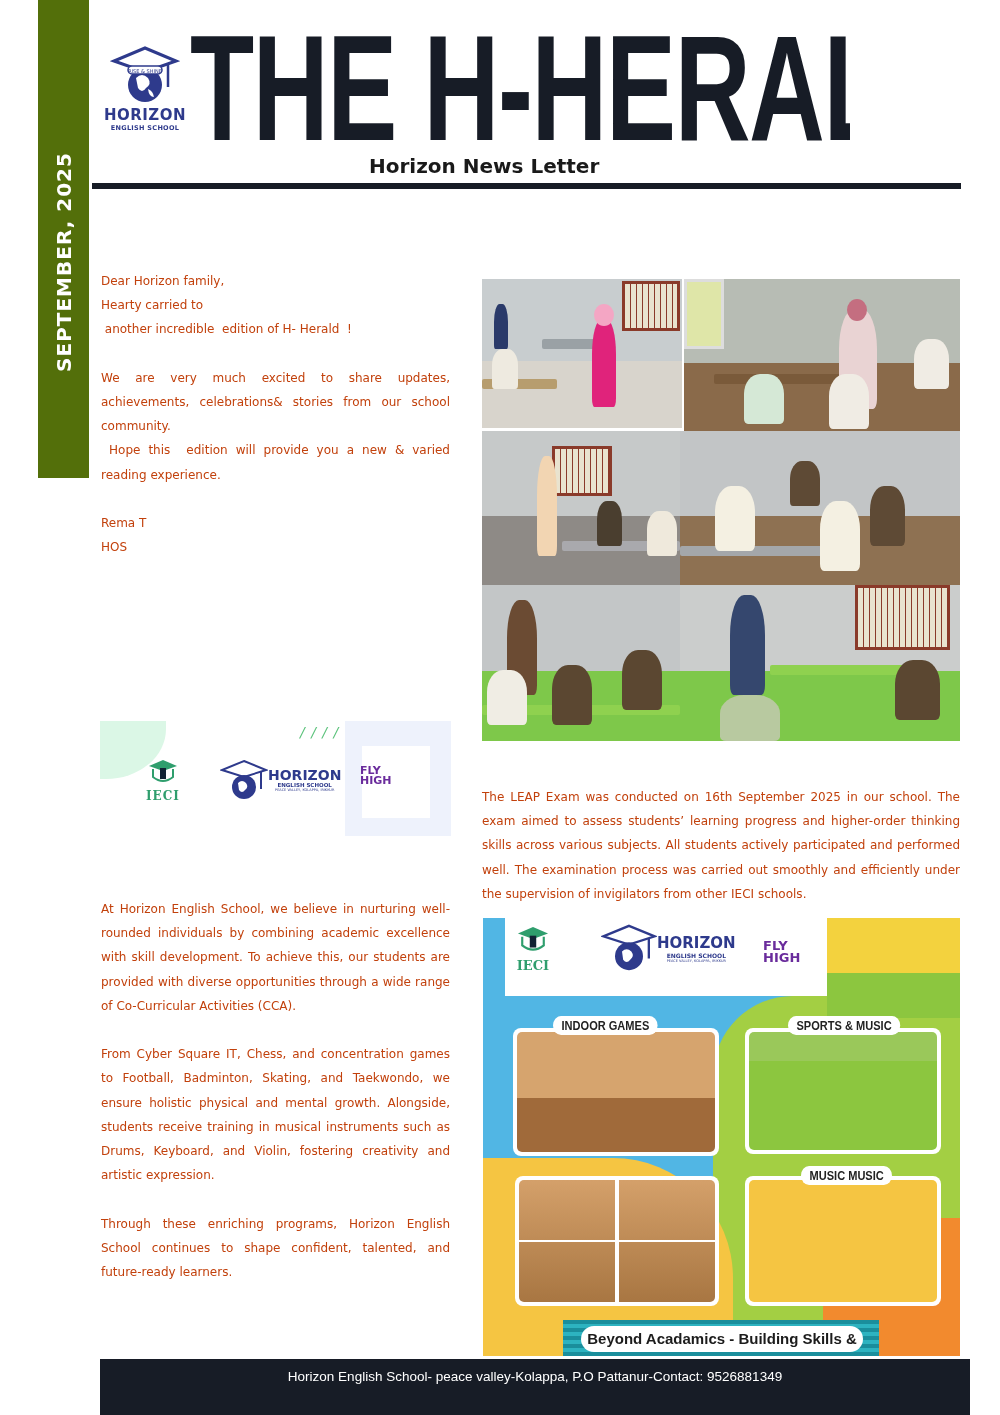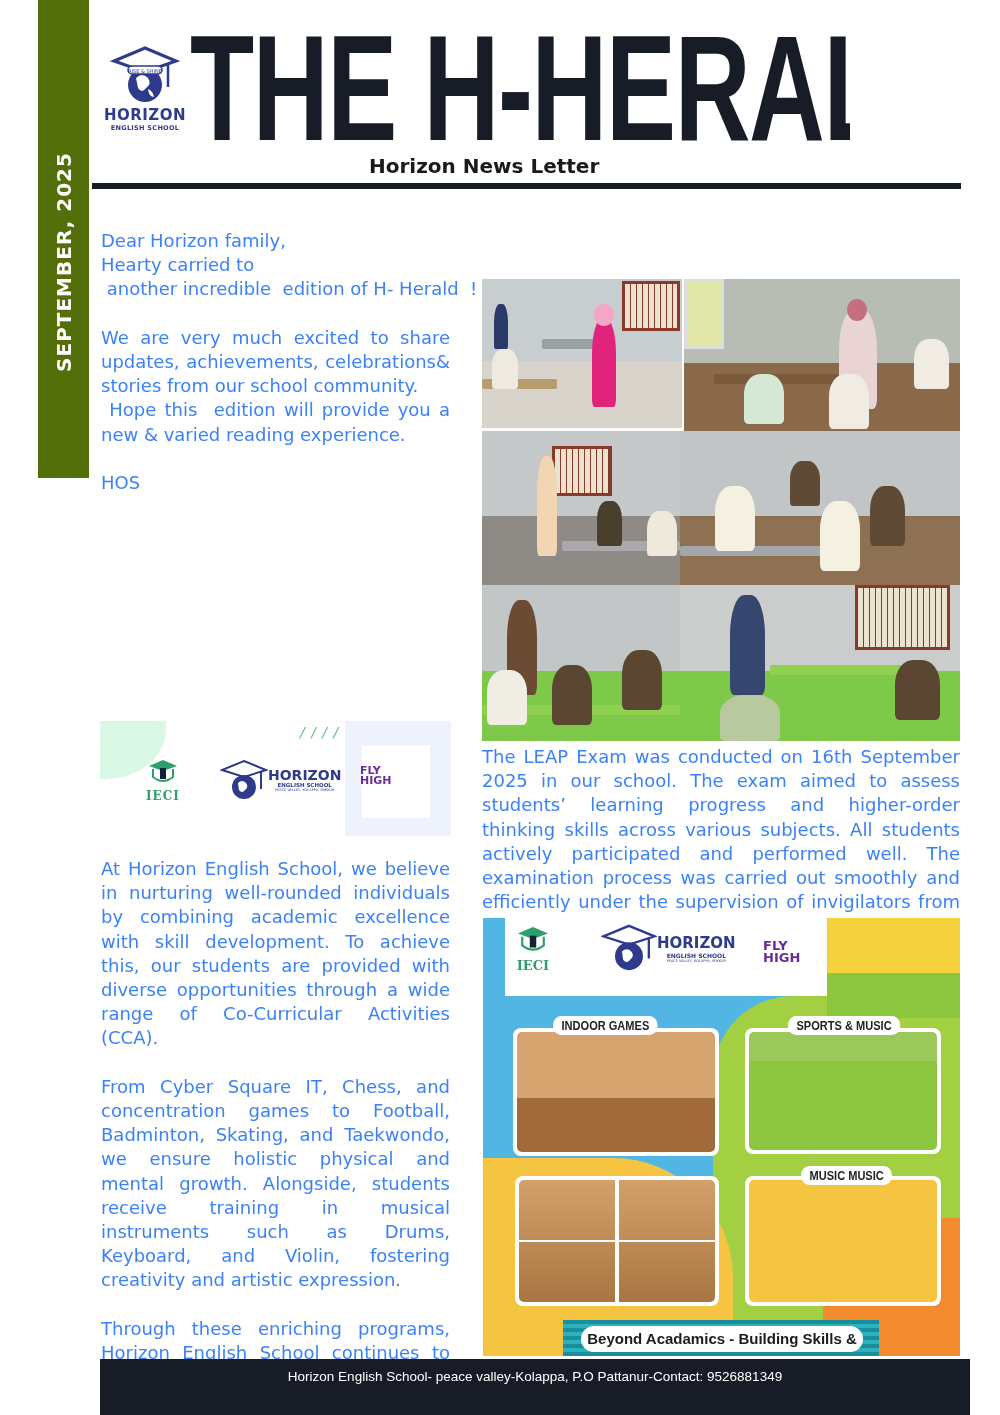--- a/index.html
+++ b/index.html
@@ -15,21 +15,21 @@
   .logo .name { font-size: 15px; font-weight: bold; color: #2e3a8c; letter-spacing: 0.5px; margin-top: 1px; }
   .logo .sub { font-size: 6.5px; font-weight: bold; color: #2e3a8c; letter-spacing: 0.3px; }
 
   .masthead { position: absolute; left: 190px; top: 23px; width: 660px; height: 130px; overflow: hidden; }
   .masthead .title { font-family: "Liberation Sans", sans-serif; font-weight: bold; color: #171c26;
     font-size: 150px; line-height: 130px; letter-spacing: -2px; transform: scaleX(0.7); transform-origin: left top;
     white-space: nowrap; }
   .tagline { position: absolute; left: 369px; top: 154px; font-size: 20px; color: #1a1a1a; font-family: "DejaVu Sans", sans-serif; font-weight: bold; }
   .rule { position: absolute; left: 92px; top: 183px; width: 869px; height: 6px; background: #171c26; }
   .heading { font-weight: bold; font-size: 16px; color: #111; line-height: 20px; }
-  .body-text { font-size: 18px; line-height: 24.2px; color: #3b82f6; text-align: justify; }
+  .body-text { font-size: 12px; line-height: 24.2px; color: #c2410c; text-align: justify; margin-top: 40px; }
   .body-text p { margin: 0; }
   .blank { height: 24.2px; }
 
   .preface-block { position: absolute; left: 101px; top: 229px; width: 349px; }
 
   .logo-banner { position: absolute; left: 100px; top: 721px; width: 351px; height: 115px; background: #fff; overflow: hidden; }
   .logo-banner .mint { position: absolute; left: 0; top: 0; width: 66px; height: 58px; background: #dbf7e6; border-bottom-right-radius: 60px 50px; }
   .logo-banner .lav { position: absolute; left: 245px; top: 0; width: 106px; height: 115px; background: #eef2fc; }
   .logo-banner .lav-inner { position: absolute; left: 262px; top: 25px; width: 68px; height: 72px; background: #fff; }
   .logo-banner .dashes { position: absolute; left: 200px; top: 3px; color: #5ac27a; font-size: 14px; font-style: italic; letter-spacing: 1px; }
@@ -104,20 +104,21 @@
 
 <div class="preface-block">
   <div class="body-text">
     <p>Dear Horizon family,</p>
     <p>Hearty carried to</p>
     <p style="white-space:pre;"> another incredible  edition of H- Herald  !</p>
     <div class="blank"></div>
     <p>We are very much excited to share updates, achievements, celebrations&amp; stories from our school community.</p>
     <p style="white-space:pre-wrap;"> Hope this  edition will provide you a new &amp; varied reading experience.</p>
     <div class="blank"></div>
+    <p>Rema T</p>
     <p>HOS</p>
   </div>
 </div>
 
 <div class="logo-banner">
   <div class="mint"></div>
   <div class="lav"></div>
   <div class="lav-inner"></div>
   <div class="dashes">/ / / /</div>
   <div class="ieci">

